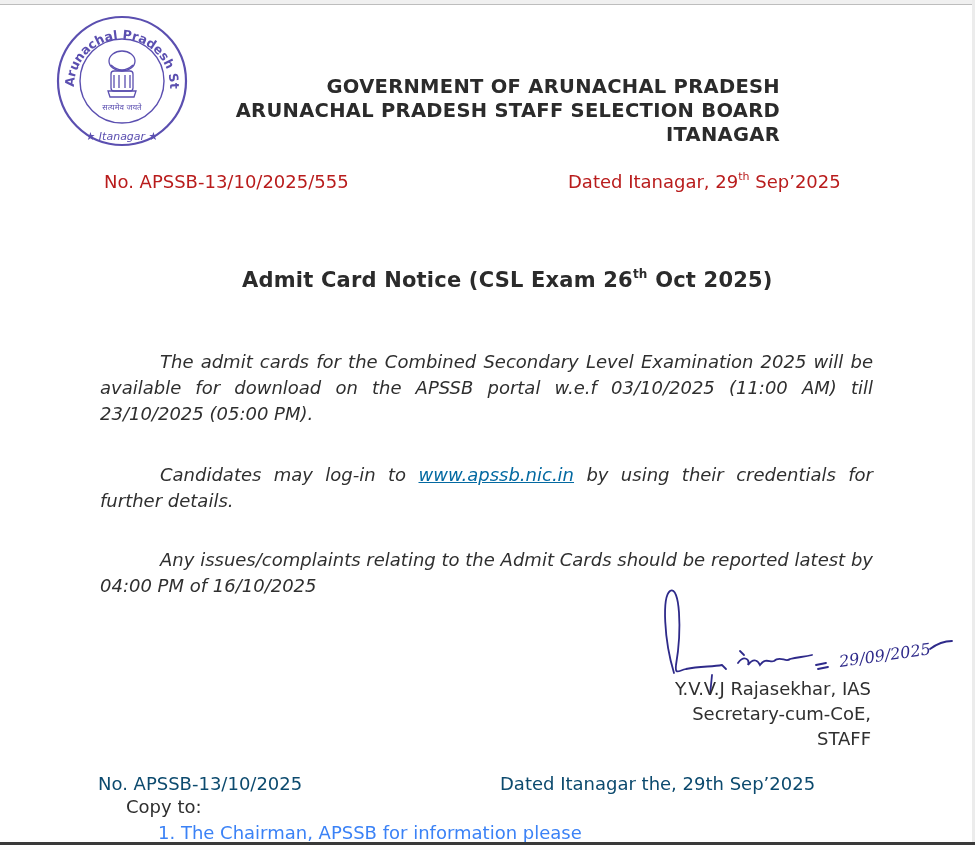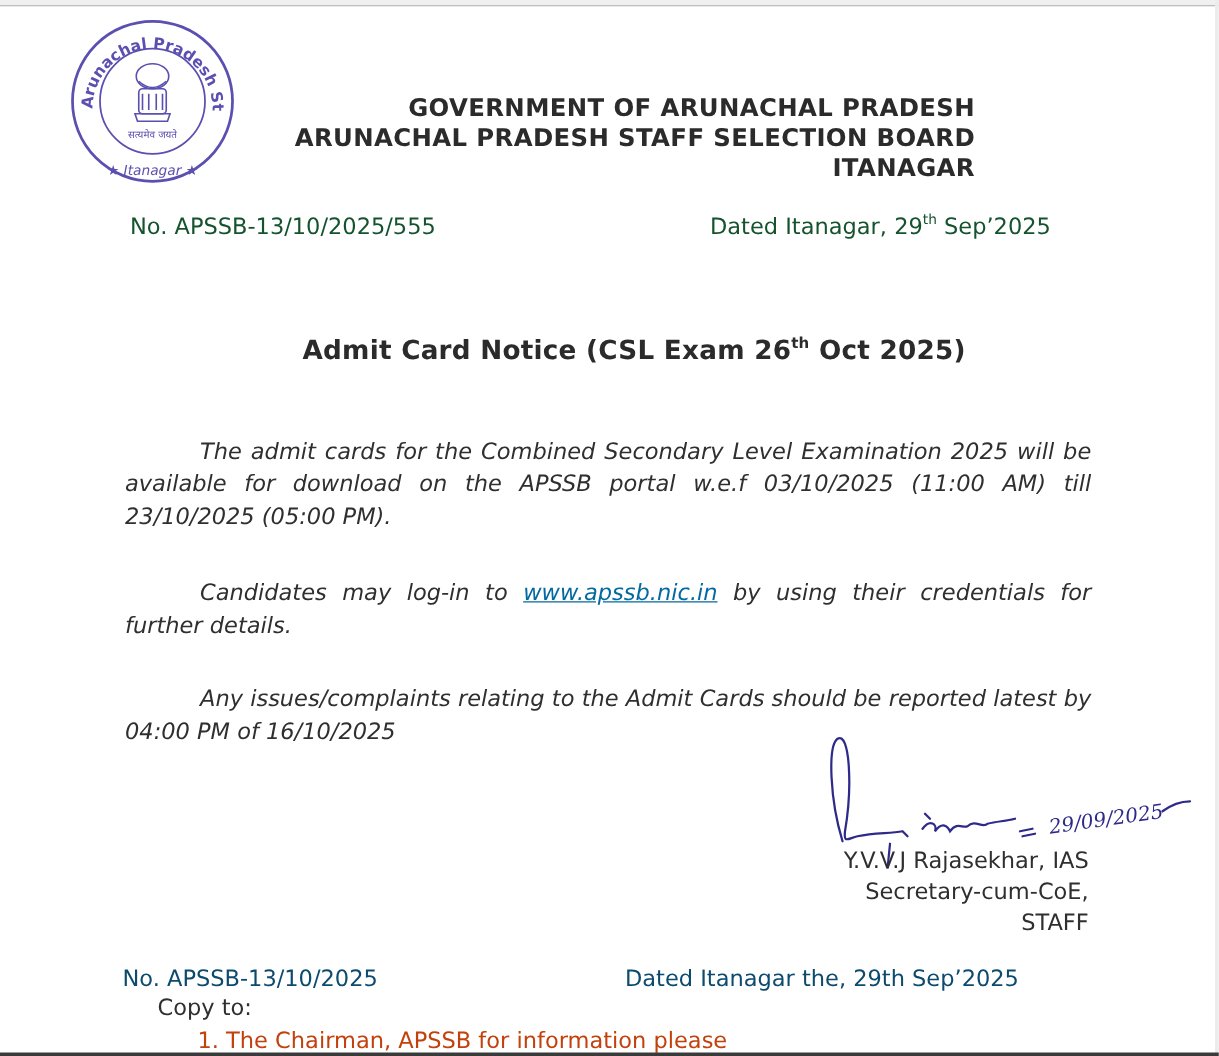--- a/index.html
+++ b/index.html
@@ -13,21 +13,21 @@
   .right-edge { position: absolute; right: 0; top: 0; width: 3px; height: 845px; background: #ececec; }
   .bottom-rule { position: absolute; left: 0; top: 842px; width: 975px; height: 3px; background: #3a3a3a; }
 
   .seal { position: absolute; left: 54px; top: 13px; width: 136px; height: 136px; }
 
   .hdr { position: absolute; left: 200px; width: 580px; text-align: right; font-weight: bold; font-size: 19.5px; letter-spacing: 0.3px; color: #2b2b2b; font-family: "DejaVu Sans", sans-serif; }
   .hdr1 { top: 75px; }
   .hdr2 { top: 99px; }
   .hdr3 { top: 123px; }
 
-  .ref { position: absolute; top: 171px; font-size: 18px; color: #14532d; }
+  .ref { position: absolute; top: 171px; font-size: 18px; color: #b91c1c; }
   .ref-no { left: 104px; }
   .ref-date { left: 568px; }
   sup { font-size: 11px; vertical-align: 8px; line-height: 0; }
 
   .title { position: absolute; left: 198px; top: 268px; font-weight: bold; font-size: 21px; color: #2b2b2b; letter-spacing: 0.2px; margin-left: 44px; }
   .title sup { font-size: 12px; vertical-align: 9px; }
 
   .para { position: absolute; left: 100px; width: 773px; font-size: 18px; line-height: 26px; color: #2f2f2f; text-align: justify; font-style: italic; }
   .para .indent { display: inline-block; width: 60px; }
   .p1 { top: 349px; }
@@ -38,21 +38,21 @@
   .sig-svg { position: absolute; left: 640px; top: 585px; width: 320px; height: 110px; }
   .sig-line { position: absolute; right: 104px; font-size: 18px; color: #2f2f2f; text-align: center; }
   .sig1 { top: 678px; }
   .sig2 { top: 703px; }
   .sig3 { top: 728px; }
 
   .ref2 { position: absolute; top: 773px; font-size: 18px; color: #0c4a6e; }
   .ref2-no { left: 98px; }
   .ref2-date { left: 500px; }
   .copy-to { position: absolute; left: 98px; top: 796px; font-size: 18px; color: #2f2f2f; margin-left: 28px; }
-  .copy-item { position: absolute; left: 158px; top: 822px; font-size: 18px; color: #c2410c; white-space: nowrap; }
+  .copy-item { position: absolute; left: 158px; top: 822px; font-size: 18px; color: #3b82f6; white-space: nowrap; }
 </style>
 </head>
 <body>
 
 <div class="top-rule"></div>
 <div class="right-edge"></div>
 
 <div class="seal">
   <svg viewBox="0 0 136 136" width="136" height="136">
     <defs>

